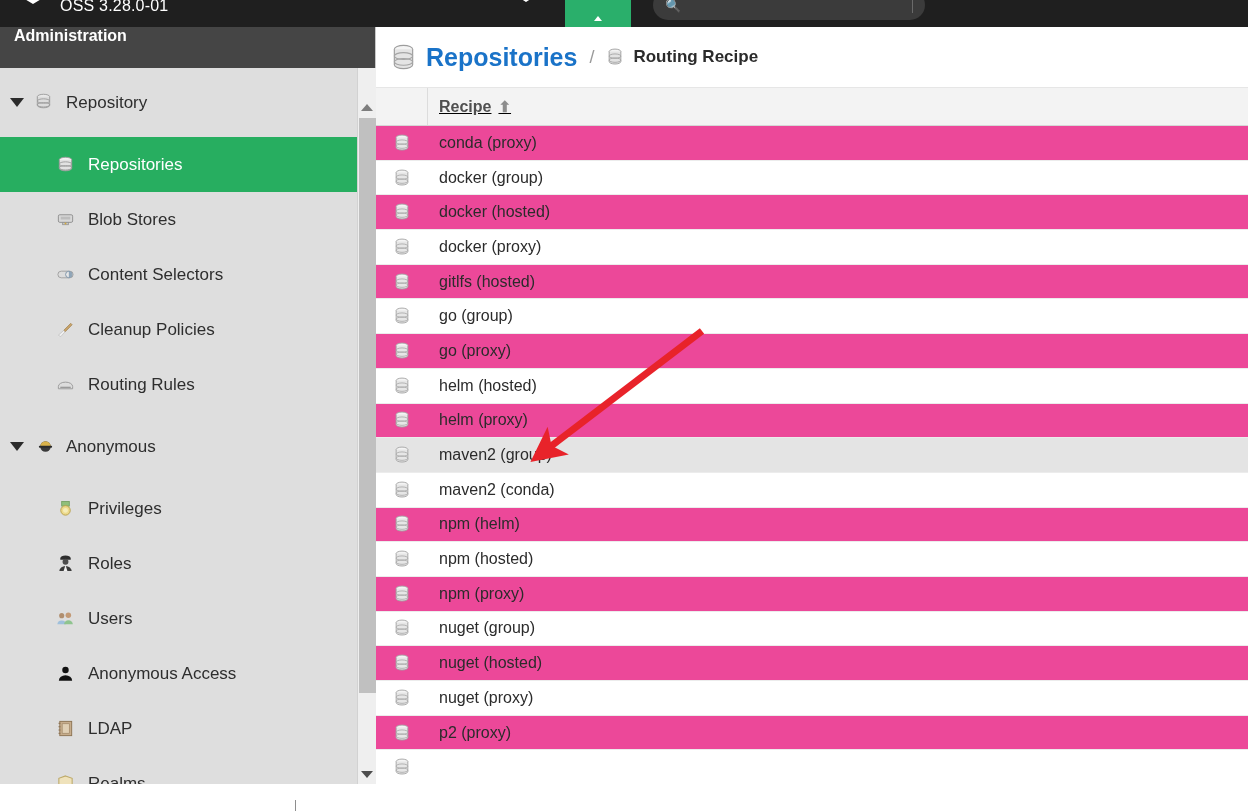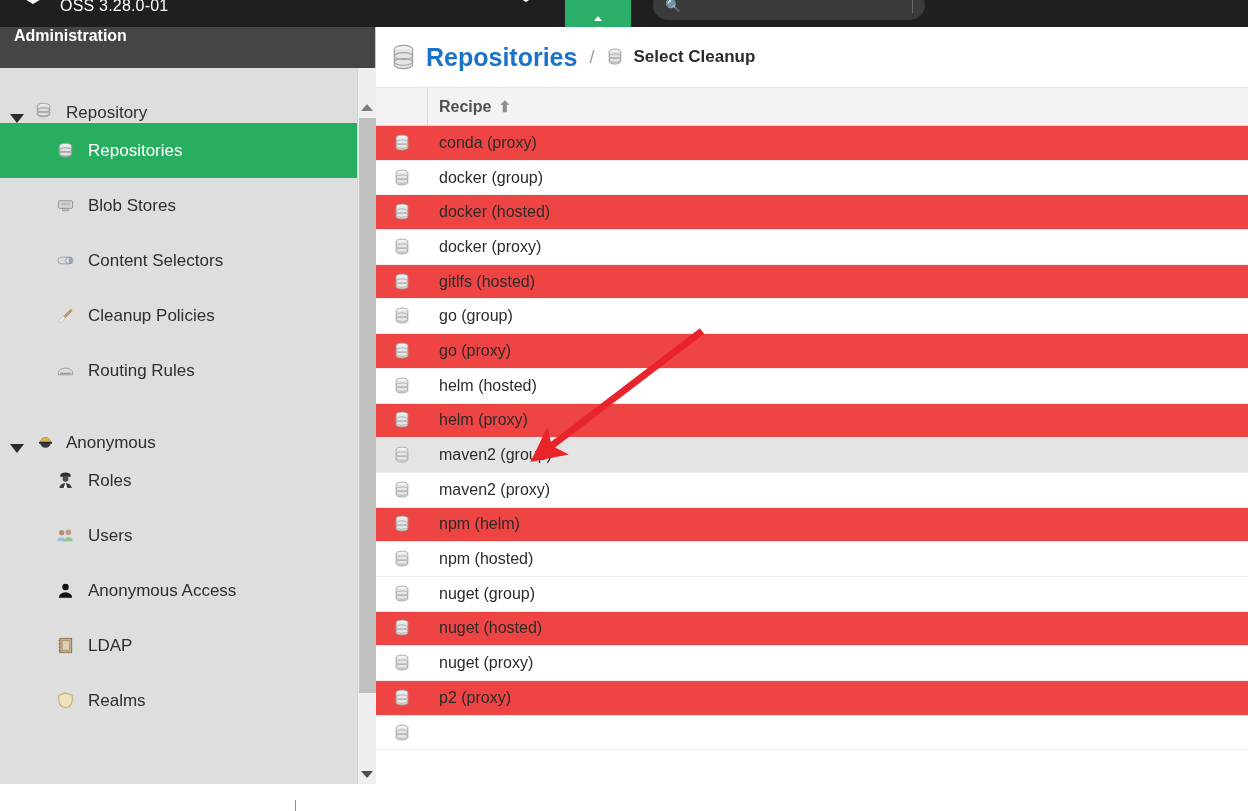--- a/index.html
+++ b/index.html
@@ -54,21 +54,21 @@
   #admin-header {
     height: 41px; background: #454545; color: #ffffff;
     display: flex; align-items: flex-start; padding-left: 14px;
     font-size: 16px; font-weight: bold;
   }
   #sidebar-scroll {
     position: absolute; left: 0; top: 41px; width: 357px; height: 716px;
     overflow: hidden; background: #dedede;
   }
   .nav-group {
-    height: 55px; display: flex; align-items: flex-end; padding-left: 10px;
+    height: 69px; display: flex; align-items: center; padding-left: 10px;
     gap: 10px; font-size: 17px; color: #2e2e2e;
   }
   .caret { width: 0; height: 0;
     border-left: 7px solid transparent; border-right: 7px solid transparent;
     border-top: 9px solid #2b2b2b; flex: none; }
   .nav-item {
     height: 55px; display: flex; align-items: center; padding-left: 54px;
     gap: 12px; font-size: 17px; color: #2e2e2e; cursor: pointer;
   }
   .nav-item.selected { background: #27ae60; color: #ffffff; }
@@ -105,36 +105,36 @@
   #breadcrumb {
     height: 61px; display: flex; align-items: center; gap: 9px;
     padding-left: 14px; border-bottom: 1px solid #e6e6e6;
   }
   #bc-title { color: #1a73c8; font-size: 25px; font-weight: bold; }
   #bc-sep { color: #9a9a9a; font-size: 18px; margin: 0 3px; }
   #bc-current { color: #2b2b2b; font-size: 17px; font-weight: bold; }
 
   #grid-header {
     height: 38px; background: #f3f3f3; border-bottom: 1px solid #d6d6d6;
-    display: flex; align-items: center;
+    display: flex; align-items: center; text-decoration: underline;
   }
   #gh-spacer { width: 52px; height: 100%; border-right: 1px solid #dcdcdc; }
   #gh-recipe {
     flex: 1; padding-left: 11px; font-size: 16px; font-weight: bold;
     color: #505050; display: flex; align-items: center; gap: 7px;
   }
   .sort-arrow { color: #8d8d8d; font-size: 15px; }
 
   #grid-body { position: relative; }
   .grid-row {
     height: 34.7px; display: flex; align-items: center;
     border-bottom: 1px solid #ececec; cursor: pointer;
   }
   .grid-row.odd  { background: #ffffff; align-items: center; }
-  .grid-row.even { background: #ef4444; }
+  .grid-row.even { background: #ec4899; }
   .grid-row.hover { background: #e4e4e4; }
   .row-ico { width: 52px; display: flex; justify-content: center; flex: none; }
   .row-label { font-size: 16px; color: #2b2b2b; padding-left: 11px; }
 
   
   .db { display: inline-block; position: relative; }
   .db svg { display: block; }
 
   
   #annotation {
@@ -271,20 +271,30 @@
       <span class="nav-ico">
         <svg viewBox="0 0 20 20" width="19" height="19">
           <circle cx="10" cy="10" r="5.5" fill="#3a3a3a"></circle>
           <path d="M4.5 10 a5.5 5.5 0 0 1 11 0 Z" fill="#d9b24a"></path>
           <rect x="3" y="9.2" width="14" height="2" rx="1" fill="#2b2b2b"></rect>
         </svg>
       </span>
       <span>Anonymous</span>
     </div>
 
+    <div class="nav-item">
+      <span class="nav-ico">
+        <svg viewBox="0 0 20 20" width="19" height="19">
+          <rect x="6" y="2.5" width="8" height="5" fill="#8fbf7a" stroke="#6d9a5b" stroke-width=".8"></rect>
+          <circle cx="10" cy="12" r="5" fill="#ecd98a" stroke="#b9a24f" stroke-width="1"></circle>
+          <circle cx="10" cy="12" r="2.6" fill="#f5ecb8"></circle>
+        </svg>
+      </span>
+      <span>Privileges</span>
+    </div>
 
     <div class="nav-item">
       <span class="nav-ico">
         <svg viewBox="0 0 20 20" width="19" height="19">
           <path d="M4.5 6 h11 v-1.5 a5.5 3 0 0 0 -11 0 Z" fill="#2e2e2e"></path>
           <circle cx="10" cy="8.2" r="3.1" fill="#4d4d4d"></circle>
           <path d="M3.5 18 a6.5 5.5 0 0 1 13 0 Z" fill="#3a3a3a"></path>
           <path d="M10 11.5 L12 18 L8 18 Z" fill="#f0f0f0"></path>
         </svg>
       </span>
@@ -362,21 +372,21 @@
     <span id="bc-title">Repositories</span>
     <span id="bc-sep">/</span>
     <span class="db">
       <svg viewBox="0 0 20 22" width="18" height="20">
         <ellipse cx="10" cy="5" rx="6.5" ry="2.8" fill="#f2f2f2" stroke="#9d9d9d" stroke-width="1"></ellipse>
         <path d="M3.5 5 v11 a6.5 2.8 0 0 0 13 0 v-11" fill="#e3e3e3" stroke="#9d9d9d" stroke-width="1"></path>
         <ellipse cx="10" cy="10" rx="6.5" ry="2.4" fill="none" stroke="#a5a5a5" stroke-width="1"></ellipse>
         <ellipse cx="10" cy="14.5" rx="6.5" ry="2.4" fill="none" stroke="#a5a5a5" stroke-width="1"></ellipse>
       </svg>
     </span>
-    <span id="bc-current">Select Cleanup</span>
+    <span id="bc-current">Routing Recipe</span>
   </div>
 
   <div id="grid-header">
     <div id="gh-spacer"></div>
     <div id="gh-recipe">
       <span>Recipe</span>
       <span class="sort-arrow">⬆</span>
     </div>
   </div>
 
@@ -493,21 +503,21 @@
       </div>
       <div class="grid-row odd">
         <span class="row-ico">
           <svg viewBox="0 0 20 22" width="18" height="20">
             <ellipse cx="10" cy="5" rx="6.5" ry="2.8" fill="#f4f4f4" stroke="#a3a3a3" stroke-width="1"></ellipse>
             <path d="M3.5 5 v11 a6.5 2.8 0 0 0 13 0 v-11" fill="#e6e6e6" stroke="#a3a3a3" stroke-width="1"></path>
             <ellipse cx="10" cy="10" rx="6.5" ry="2.4" fill="none" stroke="#adadad" stroke-width="1"></ellipse>
             <ellipse cx="10" cy="14.5" rx="6.5" ry="2.4" fill="none" stroke="#adadad" stroke-width="1"></ellipse>
           </svg>
         </span>
-        <span class="row-label">maven2 (proxy)</span>
+        <span class="row-label">maven2 (conda)</span>
       </div>
       <div class="grid-row even">
         <span class="row-ico">
           <svg viewBox="0 0 20 22" width="18" height="20">
             <ellipse cx="10" cy="5" rx="6.5" ry="2.8" fill="#f4f4f4" stroke="#a3a3a3" stroke-width="1"></ellipse>
             <path d="M3.5 5 v11 a6.5 2.8 0 0 0 13 0 v-11" fill="#e6e6e6" stroke="#a3a3a3" stroke-width="1"></path>
             <ellipse cx="10" cy="10" rx="6.5" ry="2.4" fill="none" stroke="#adadad" stroke-width="1"></ellipse>
             <ellipse cx="10" cy="14.5" rx="6.5" ry="2.4" fill="none" stroke="#adadad" stroke-width="1"></ellipse>
           </svg>
         </span>
@@ -516,20 +526,31 @@
       <div class="grid-row odd">
         <span class="row-ico">
           <svg viewBox="0 0 20 22" width="18" height="20">
             <ellipse cx="10" cy="5" rx="6.5" ry="2.8" fill="#f4f4f4" stroke="#a3a3a3" stroke-width="1"></ellipse>
             <path d="M3.5 5 v11 a6.5 2.8 0 0 0 13 0 v-11" fill="#e6e6e6" stroke="#a3a3a3" stroke-width="1"></path>
             <ellipse cx="10" cy="10" rx="6.5" ry="2.4" fill="none" stroke="#adadad" stroke-width="1"></ellipse>
             <ellipse cx="10" cy="14.5" rx="6.5" ry="2.4" fill="none" stroke="#adadad" stroke-width="1"></ellipse>
           </svg>
         </span>
         <span class="row-label">npm (hosted)</span>
+      </div>
+      <div class="grid-row even">
+        <span class="row-ico">
+          <svg viewBox="0 0 20 22" width="18" height="20">
+            <ellipse cx="10" cy="5" rx="6.5" ry="2.8" fill="#f4f4f4" stroke="#a3a3a3" stroke-width="1"></ellipse>
+            <path d="M3.5 5 v11 a6.5 2.8 0 0 0 13 0 v-11" fill="#e6e6e6" stroke="#a3a3a3" stroke-width="1"></path>
+            <ellipse cx="10" cy="10" rx="6.5" ry="2.4" fill="none" stroke="#adadad" stroke-width="1"></ellipse>
+            <ellipse cx="10" cy="14.5" rx="6.5" ry="2.4" fill="none" stroke="#adadad" stroke-width="1"></ellipse>
+          </svg>
+        </span>
+        <span class="row-label">npm (proxy)</span>
       </div>
       <div class="grid-row odd">
         <span class="row-ico">
           <svg viewBox="0 0 20 22" width="18" height="20">
             <ellipse cx="10" cy="5" rx="6.5" ry="2.8" fill="#f4f4f4" stroke="#a3a3a3" stroke-width="1"></ellipse>
             <path d="M3.5 5 v11 a6.5 2.8 0 0 0 13 0 v-11" fill="#e6e6e6" stroke="#a3a3a3" stroke-width="1"></path>
             <ellipse cx="10" cy="10" rx="6.5" ry="2.4" fill="none" stroke="#adadad" stroke-width="1"></ellipse>
             <ellipse cx="10" cy="14.5" rx="6.5" ry="2.4" fill="none" stroke="#adadad" stroke-width="1"></ellipse>
           </svg>
         </span>

